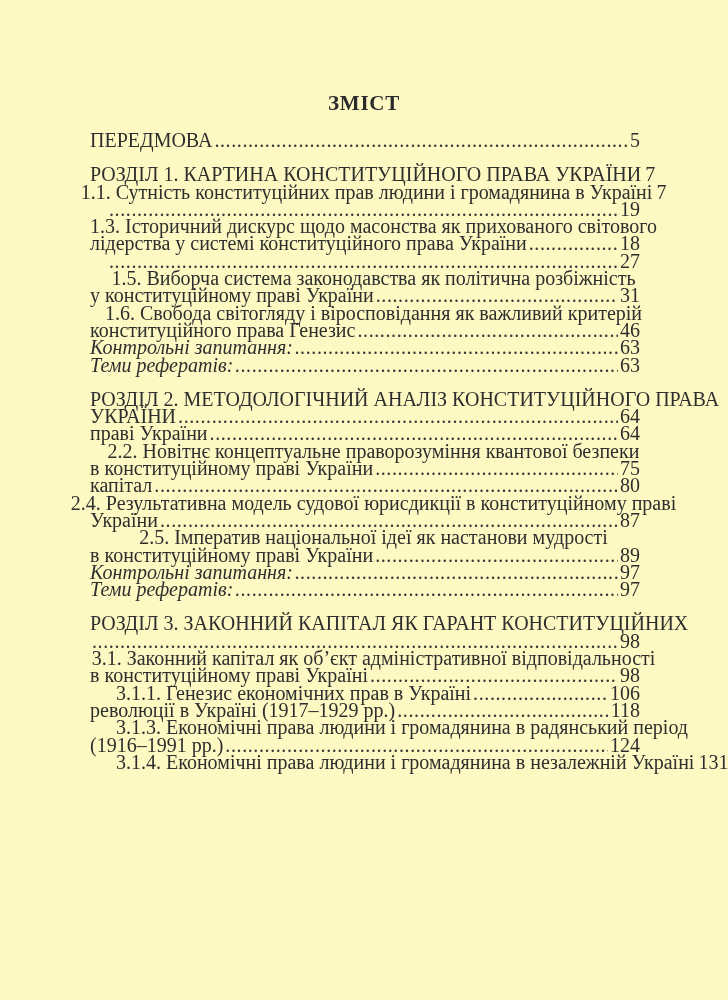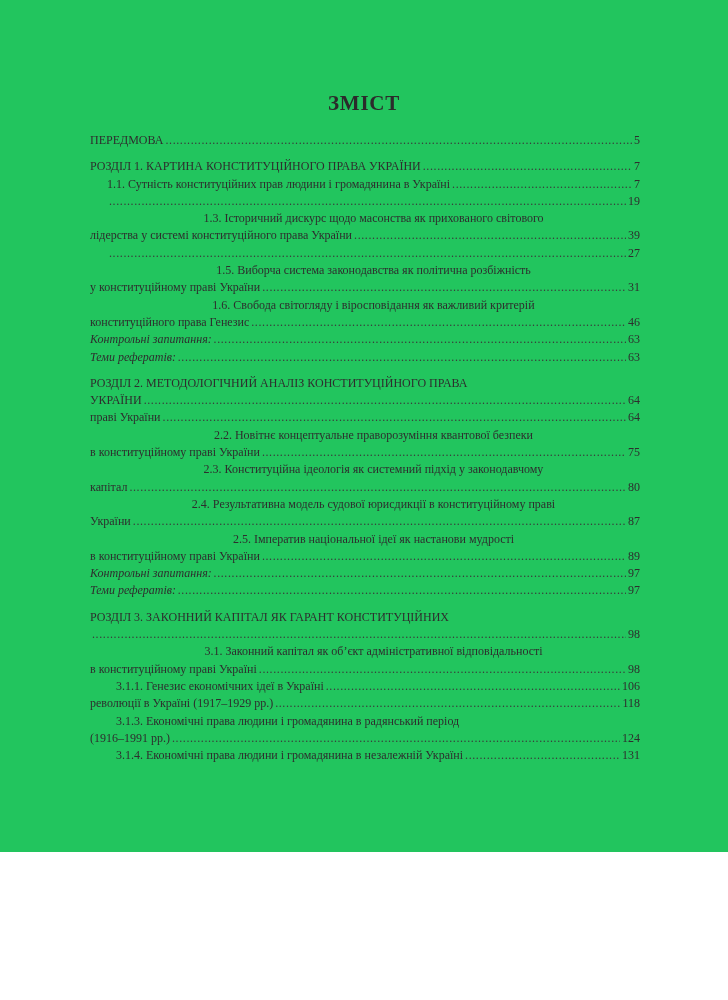--- a/index.html
+++ b/index.html
@@ -1,42 +1,42 @@
 <!DOCTYPE html>
 <html lang="uk"><head>
 <meta charset="utf-8">
 <style>
   html, body { margin: 0; padding: 0; }
   body { background: #ffffff; }
   .page {
     position: relative;
     width: 728px;
-    height: 852px;
-    background: #22c55e;
+    height: 1000px;
+    background: #fef9c3;
     font-family: "Liberation Serif", "DejaVu Serif", serif;
     color: #2e2e2e;
     overflow: hidden;
     box-sizing: border-box;
     padding-top: 92px;
   }
   .title {
     text-align: center;
     font-weight: bold;
     font-size: 21px;
     line-height: 22px;
     letter-spacing: 0.8px;
     margin-bottom: 18px;
     color: #2b2b2b;
   }
   .toc {
     margin: 0 88px 0 90px;
-    font-size: 12px;
+    font-size: 20px;
     line-height: 17.3px;
   }
-  .entry.gap { margin-top: 9px; }
+  .entry.gap { margin-top: 17px; }
   .entry.italic { font-style: italic; }
   .line {
     display: flex;
     align-items: baseline;
     white-space: nowrap;
   }
   .line.lvl1 { padding-left: 17px; justify-content: center; }
   .line.lvl2 { padding-left: 26px; }
   .txt { flex: 0 0 auto; }
   .leader {
@@ -87,21 +87,21 @@
           <span class="pg">19</span>
         </div>
       </div>
       <div class="entry">
         <div class="line lvl1">
           <span class="txt">1.3. Історичний дискурс щодо масонства як прихованого світового</span>
         </div>
         <div class="line">
           <span class="txt">лідерства у системі конституційного права України</span>
           <span class="leader">........................................................................................................................................................................................................</span>
-          <span class="pg">39</span>
+          <span class="pg">18</span>
         </div>
       </div>
       <div class="entry">
         <div class="line lvl1">
           <span class="leader">........................................................................................................................................................................................................</span>
           <span class="pg">27</span>
         </div>
       </div>
       <div class="entry">
         <div class="line lvl1">
@@ -158,23 +158,20 @@
         <div class="line lvl1">
           <span class="txt">2.2. Новітнє концептуальне праворозуміння квантової безпеки</span>
         </div>
         <div class="line">
           <span class="txt">в конституційному праві України</span>
           <span class="leader">........................................................................................................................................................................................................</span>
           <span class="pg">75</span>
         </div>
       </div>
       <div class="entry">
-        <div class="line lvl1">
-          <span class="txt">2.3. Конституційна ідеологія як системний підхід у законодавчому</span>
-        </div>
         <div class="line">
           <span class="txt">капітал</span>
           <span class="leader">........................................................................................................................................................................................................</span>
           <span class="pg">80</span>
         </div>
       </div>
       <div class="entry">
         <div class="line lvl1">
           <span class="txt">2.4. Результативна модель судової юрисдикції в конституційному праві</span>
         </div>
@@ -222,21 +219,21 @@
           <span class="txt">3.1. Законний капітал як об’єкт адміністративної відповідальності</span>
         </div>
         <div class="line">
           <span class="txt">в конституційному праві Україні</span>
           <span class="leader">........................................................................................................................................................................................................</span>
           <span class="pg">98</span>
         </div>
       </div>
       <div class="entry">
         <div class="line lvl2">
-          <span class="txt">3.1.1. Генезис економічних ідеї в Україні</span>
+          <span class="txt">3.1.1. Генезис економічних прав в Україні</span>
           <span class="leader">........................................................................................................................................................................................................</span>
           <span class="pg">106</span>
         </div>
       </div>
       <div class="entry">
         <div class="line">
           <span class="txt">революції в Україні (1917–1929 рр.)</span>
           <span class="leader">........................................................................................................................................................................................................</span>
           <span class="pg">118</span>
         </div>

